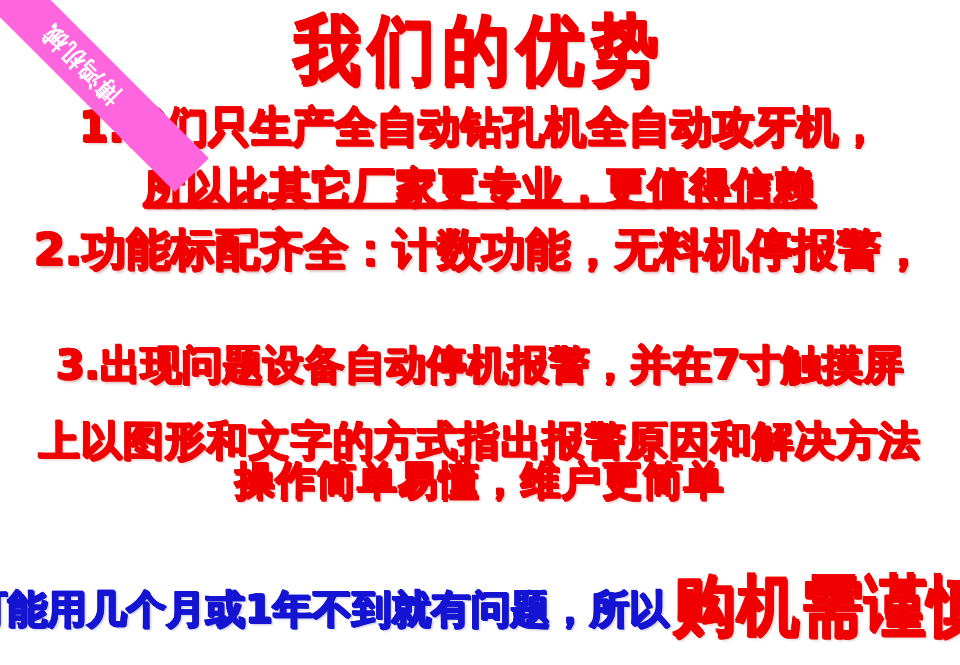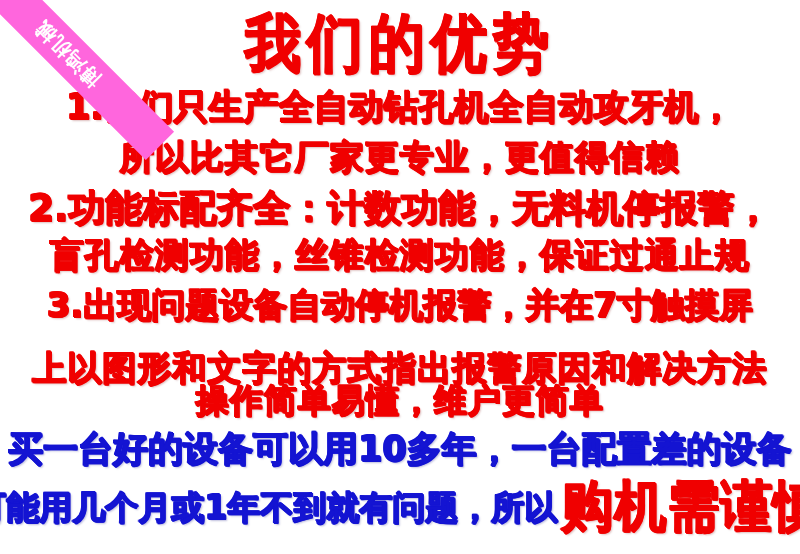--- a/index.html
+++ b/index.html
@@ -80,21 +80,21 @@
   
   #title-line {
     top: 12px;
     font-size: 56px;
     letter-spacing: 6px;
     transform: scaleY(1.12);
     transform-origin: top center;
   }
 
   #line-1a { top: 90px;  font-size: 35px; letter-spacing: 0px; }
-  #line-1b { top: 140px; font-size: 34px; letter-spacing: 1px; }
+  #line-1b { top: 140px; font-size: 34px; letter-spacing: 1px; text-decoration: underline; }
   #line-2a { top: 190px; font-size: 37px; letter-spacing: 0px; }
   #line-2b { top: 238px; font-size: 34px; letter-spacing: 1px; }
   #line-3a { top: 288px; font-size: 34px; letter-spacing: 0px; }
   #line-3b { top: 351px; font-size: 34px; letter-spacing: 1px; }
   #line-3c { top: 384px; font-size: 33px; letter-spacing: 1px; }
 
   #line-4  { top: 432px; font-size: 35px; letter-spacing: 0px; }
 
   
   #line-5 {
@@ -128,28 +128,26 @@
   </div>
 
   <div id="title-line" class="line red">我们的优势</div>
 
   <div id="line-1a" class="line red">1.我们只生产全自动钻孔机全自动攻牙机，</div>
 
   <div id="line-1b" class="line red">所以比其它厂家更专业，更值得信赖</div>
 
   <div id="line-2a" class="line red">2.功能标配齐全：计数功能，无料机停报警，</div>
 
-  <div id="line-2b" class="line red">盲孔检测功能，丝锥检测功能，保证过通止规</div>
 
   <div id="line-3a" class="line red">3.出现问题设备自动停机报警，并在7寸触摸屏</div>
 
   <div id="line-3b" class="line red">上以图形和文字的方式指出报警原因和解决方法</div>
 
   <div id="line-3c" class="line red">操作简单易懂，维户更简单</div>
 
-  <div id="line-4" class="line blue">买一台好的设备可以用10多年，一台配置差的设备</div>
 
   <div id="line-5" class="line">
     <span class="seg-blue blue">可能用几个月或1年不到就有问题，所以</span>
     <span class="seg-red red">购机需谨慎</span>
   </div>
 
 </div>
 
 </body></html>

